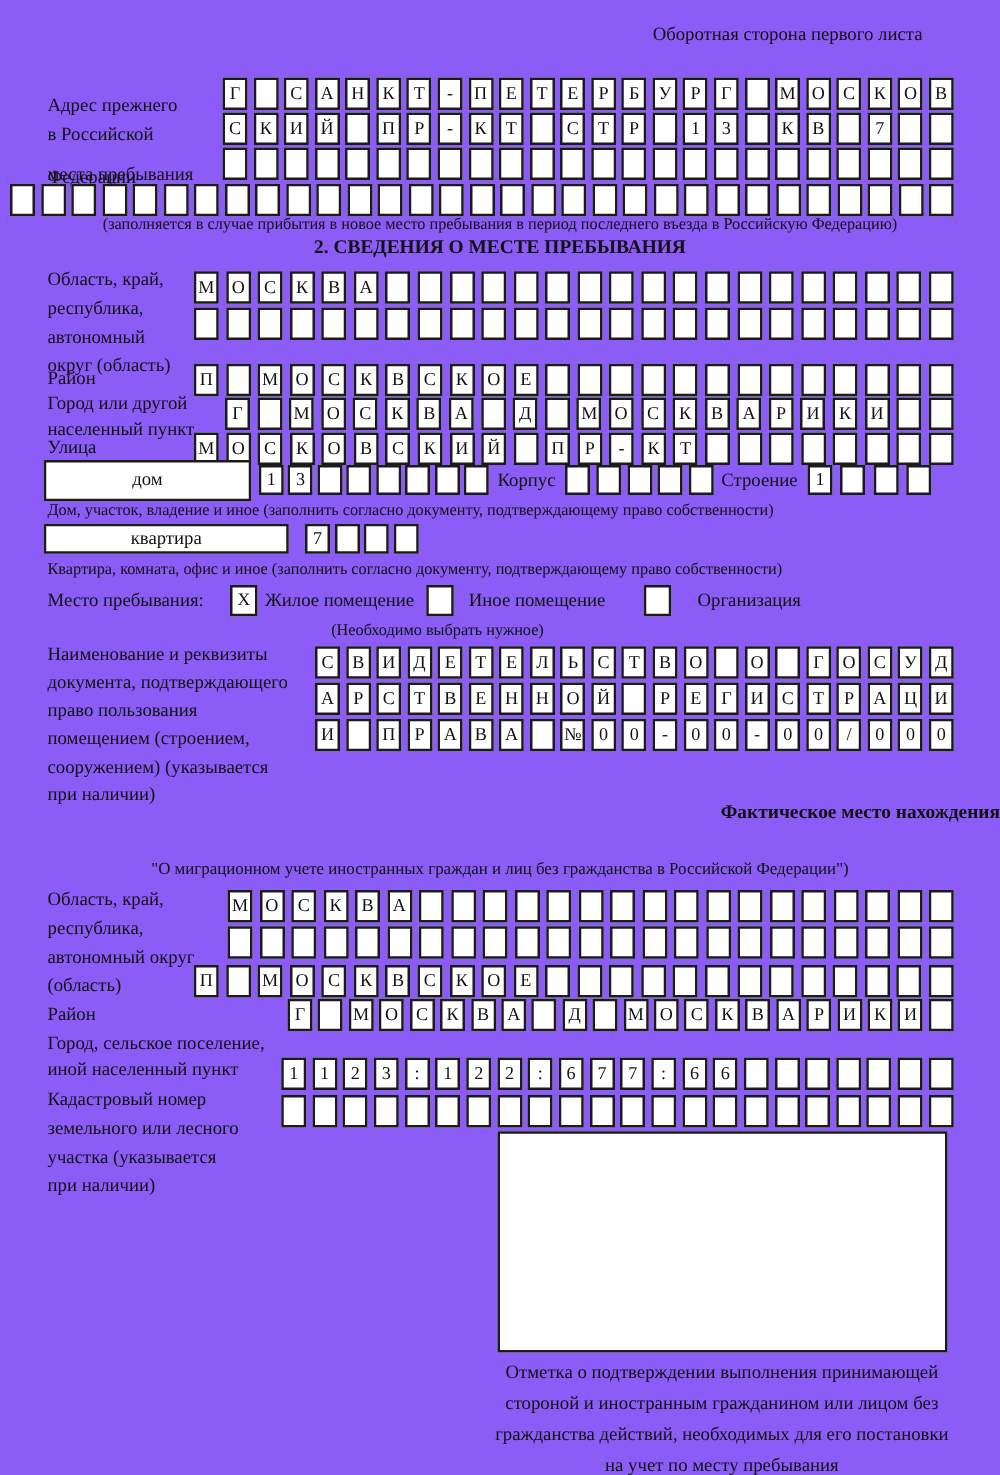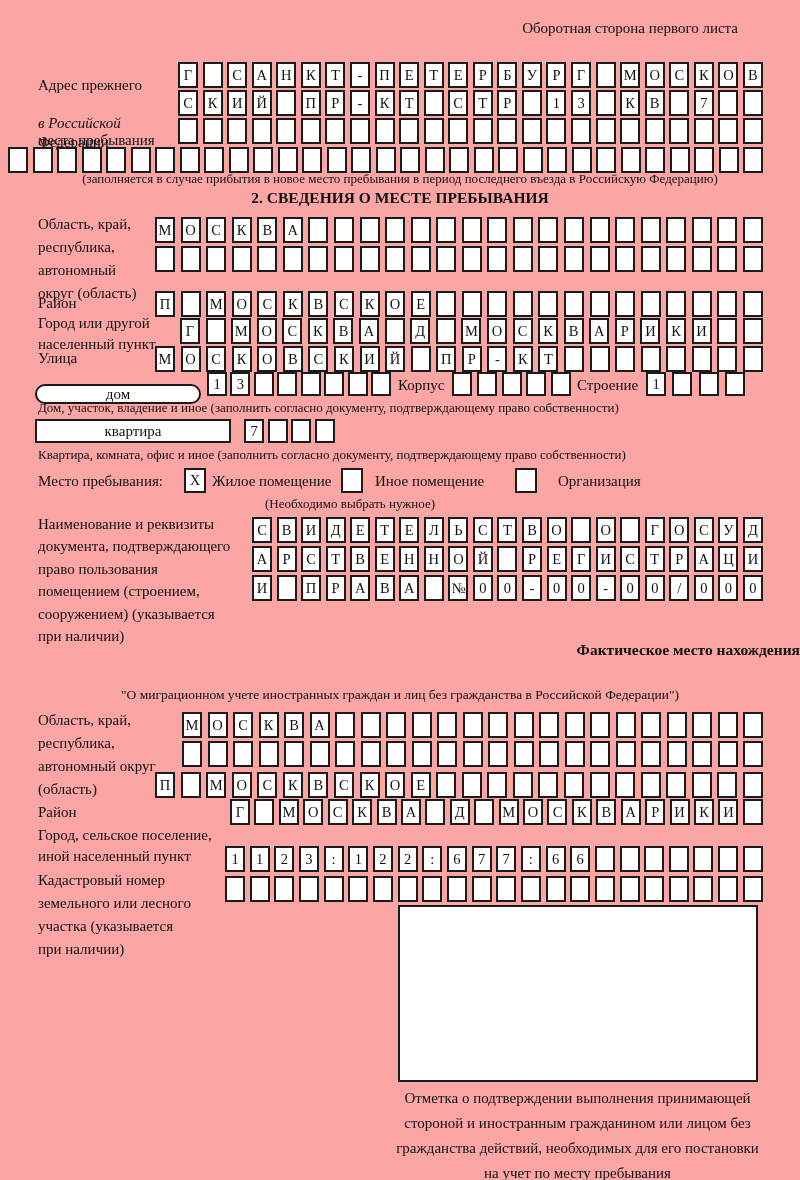--- a/index.html
+++ b/index.html
@@ -1,18 +1,18 @@
 <!DOCTYPE html>
 <html><head>
 <meta charset="utf-8">
 <style>
   * { box-sizing: border-box; }
   html,body { margin:0; padding:0; background:#ffffff; }
   .page {
-    position: relative; width: 800px; height: 1180px; background: #fca5a5;
+    position: relative; width: 800px; height: 1180px; background: #8b5cf6;
     font-family: "Liberation Serif", "DejaVu Serif", serif; color: #111;
     overflow: hidden;
   }
   .note { position:absolute; font-size:15px; white-space:nowrap; }
   .lbl  { position:absolute; font-size:15px; line-height:23.5px; white-space:nowrap; }
   .lbl.tight { line-height:21px; }
   .cap  { position:absolute; font-size:13px; white-space:nowrap; }
   .ttl  { position:absolute; left:0; width:800px; text-align:center; font-weight:bold; font-size:15.5px; }
   .sub  { position:absolute; left:0; width:800px; text-align:center; font-size:13.5px; }
   .cellrow { position:absolute; display:flex; justify-content:space-between; }
@@ -36,21 +36,21 @@
 </head>
 <body>
 
 <div class="page">
 
   <div class="note" style="top:20px; right:62px;">Оборотная сторона первого листа</div>
 
   <div>
     <div class="lbl" style="left:38px; top:62px;margin-top:12px;">Адрес прежнего</div>
     <div class="lbl" style="left:38px; top:85px;margin-top:44px;">места пребывания</div>
-    <div class="lbl" style="left:38px; top:112px;font-style:italic;">в Российской</div>
+    <div class="lbl" style="left:38px; top:97px;">в Российской</div>
     <div class="lbl" style="left:38px; top:131px;">Федерации</div>
   </div>
   <div class="cellrow" style="left:178px; top:62px;  width:585px;">
       <div class="cell">Г</div>
       <div class="cell"></div>
       <div class="cell">С</div>
       <div class="cell">А</div>
       <div class="cell">Н</div>
       <div class="cell">К</div>
       <div class="cell">Т</div>
@@ -299,21 +299,21 @@
       <div class="cell"></div>
       <div class="cell"></div>
       <div class="cell"></div>
       <div class="cell"></div>
       <div class="cell"></div>
       <div class="cell"></div>
       <div class="cell"></div>
       <div class="cell"></div>
     </div>
 
-  <div class="fieldbox" style="left:35px; top:384px; width:166px; height:20px;border-radius:11px;">дом</div>
+  <div class="fieldbox" style="left:35px; top:368px; width:166px; height:33px;">дом</div>
   <div class="cellrow sm" style="left:207px; top:372px; width:184px;">
       <div class="cell">1</div>
       <div class="cell">3</div>
       <div class="cell"></div>
       <div class="cell"></div>
       <div class="cell"></div>
       <div class="cell"></div>
       <div class="cell"></div>
       <div class="cell"></div>
     </div>

